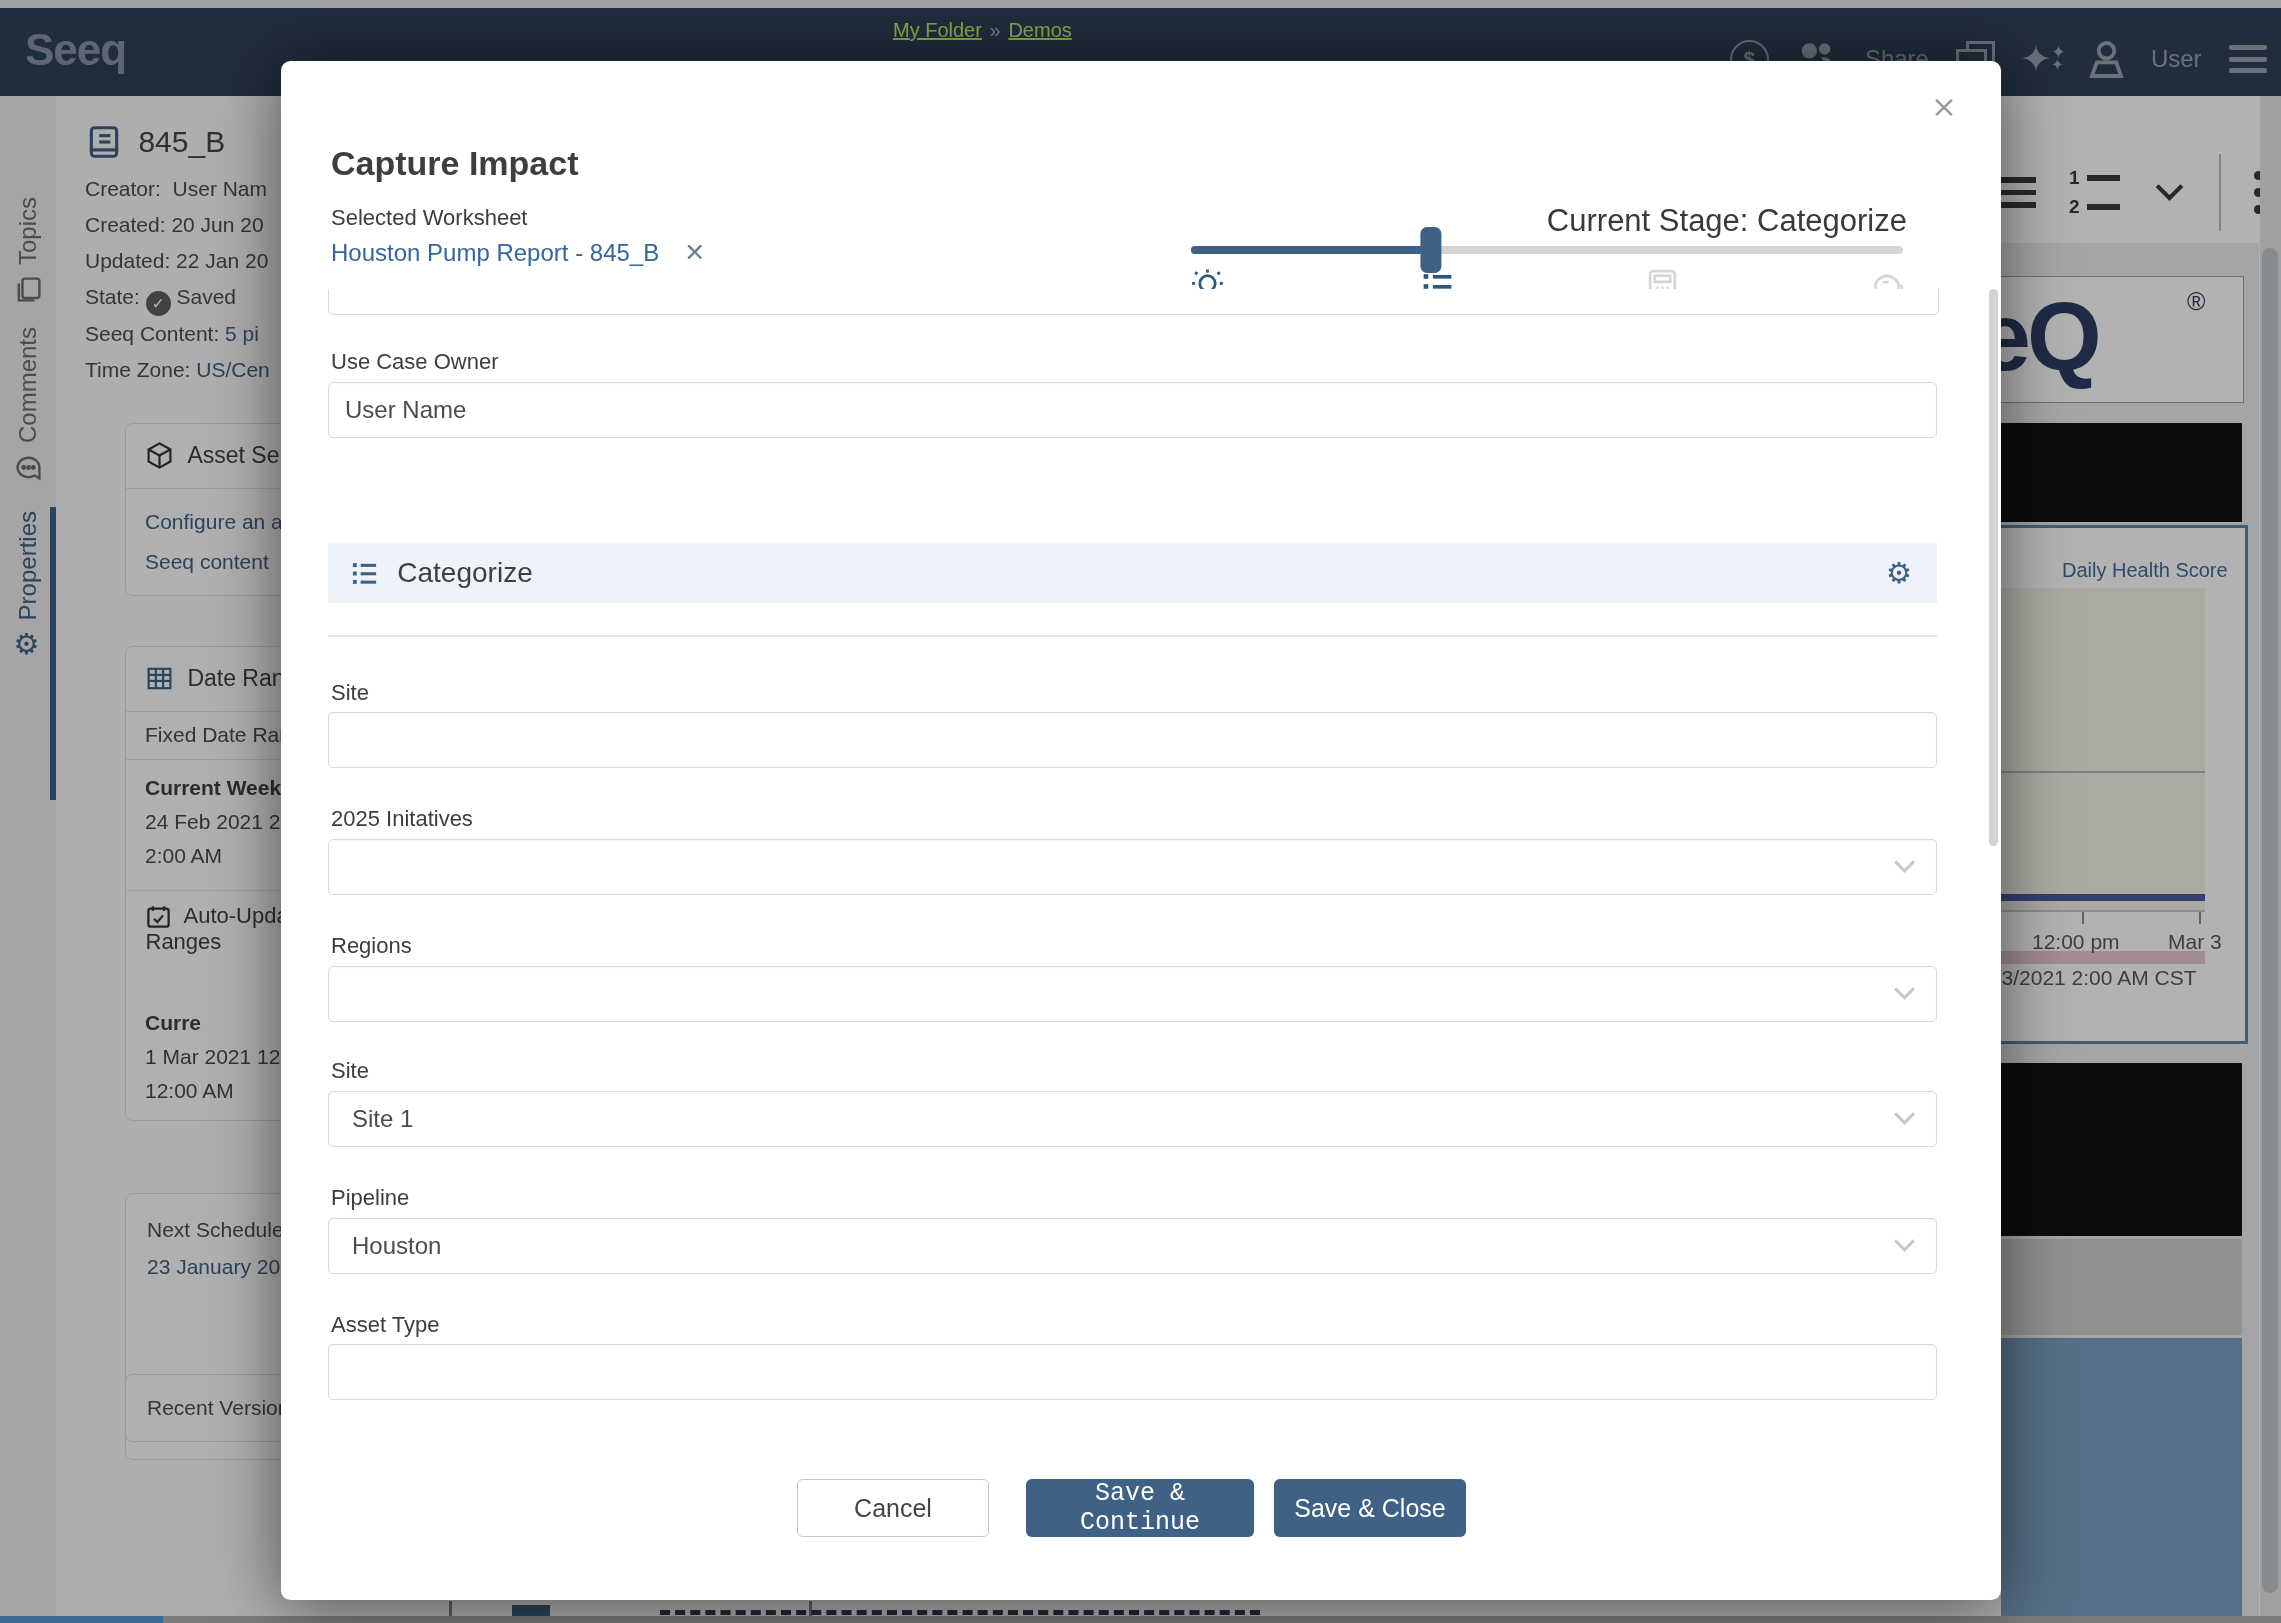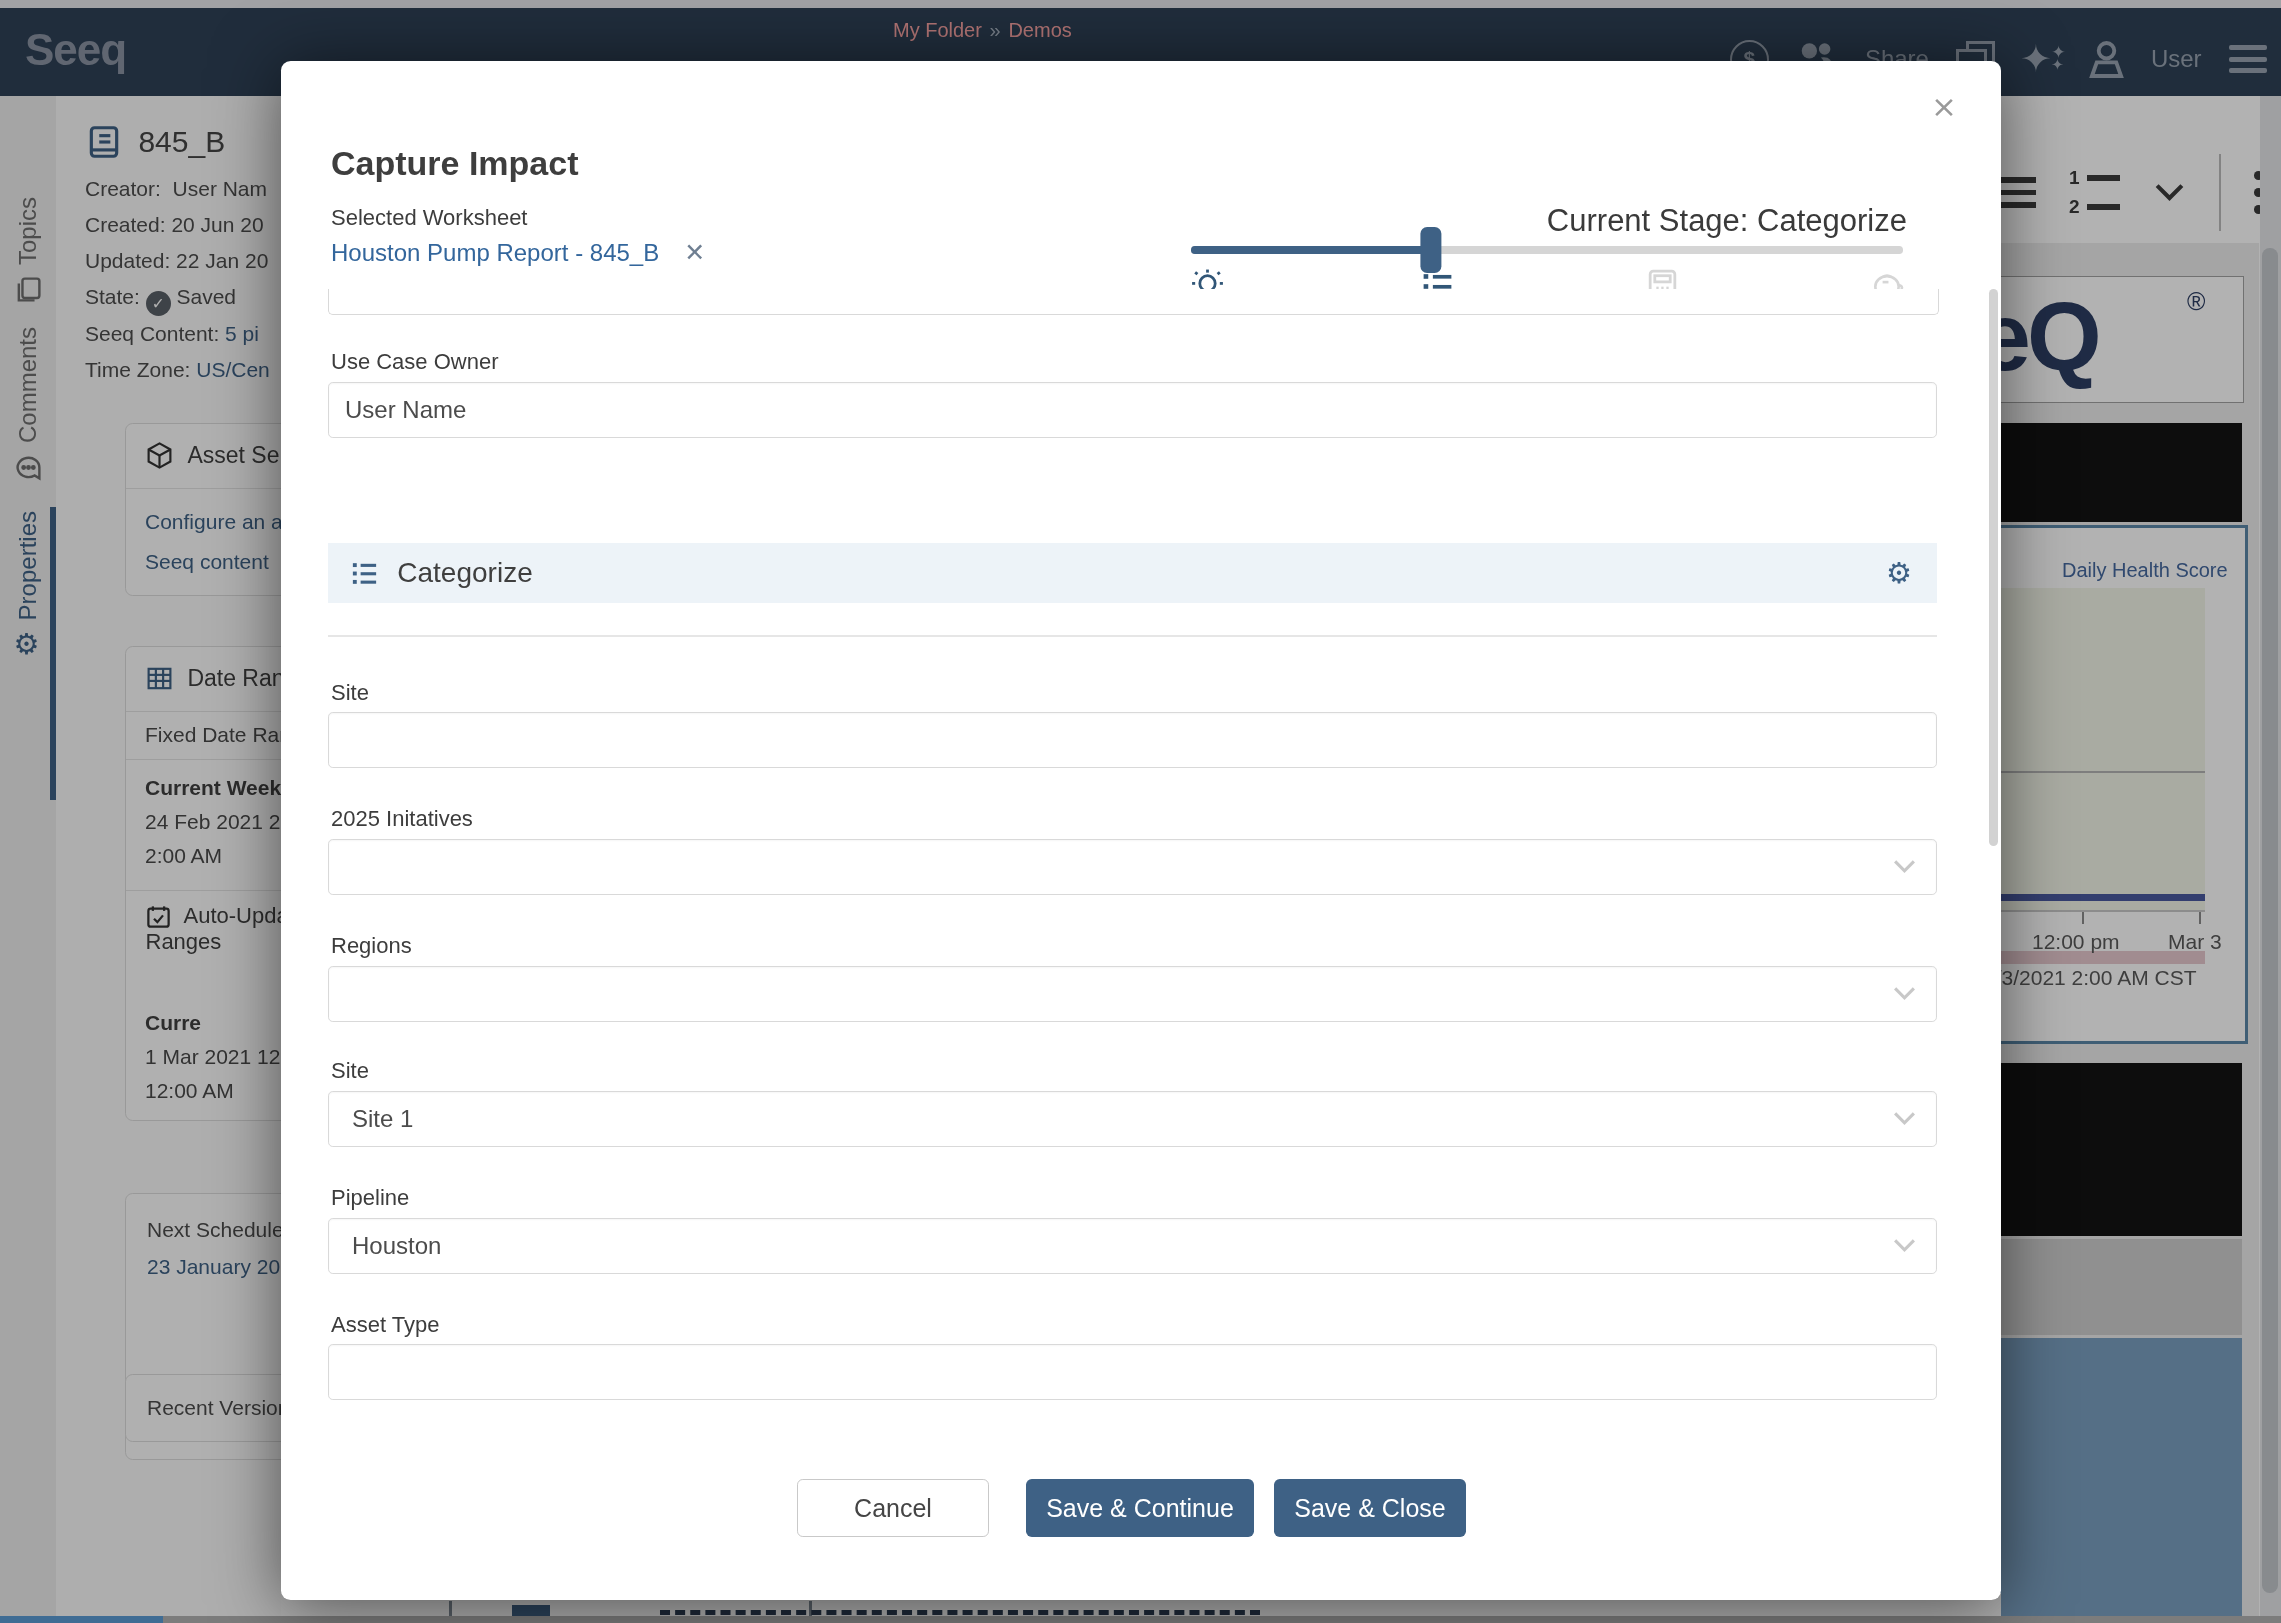--- a/index.html
+++ b/index.html
@@ -5,21 +5,21 @@
   html,body{margin:0;padding:0;background:#888;}
   .screen{position:relative;width:2282px;height:1624px;overflow:hidden;
           font-family:"Liberation Sans","DejaVu Sans",sans-serif;background:#fff;}
   .abs{position:absolute;}
 
   
   .top-strip{left:0;top:0;width:2282px;height:7.7px;background:#e7e9ec;}
   .topbar{left:0;top:7.7px;width:2282px;height:88px;background:#2e4156;}
   .logo{left:25px;top:17.3px;font-size:44px;font-weight:bold;letter-spacing:-1px;color:#8a93a3;}
   .breadcrumb{left:893px;top:11.5px;font-size:20px;color:#a9b4c2;}
-  .breadcrumb a{color:#fca5a5;text-align:center;}
+  .breadcrumb a{color:#bef264;text-decoration:underline;text-align:center;}
   .bc-sep{margin:0 7.7px;text-decoration:none;}
   .topbar-right{right:15.4px;top:7.7px;height:88px;display:flex;align-items:center;gap:27px;color:#98a3b0;}
   .tb-label{font-size:24px;color:#98a3b0;}
   .coin{width:35px;height:35px;border:2.9px solid #98a3b0;border-radius:50%;
         display:flex;align-items:center;justify-content:center;font-size:21px;font-weight:bold;}
   .sq-icon{position:relative;width:37px;height:37px;}
   .sq-icon .s1{position:absolute;left:0;top:7.7px;width:25px;height:25px;border:3.8px solid #98a3b0;background:#2e4156;}
   .sq-icon .s2{position:absolute;left:9.6px;top:0;width:23px;height:23px;border:3.8px solid #98a3b0;}
   .sparkle{position:relative;width:42px;height:42px;font-size:38px;line-height:42px;color:#98a3b0;font-family:"DejaVu Sans",sans-serif;}
   .sparkle .sp2{position:absolute;right:-3.8px;top:-7.7px;font-size:17.3px;}
@@ -124,21 +124,21 @@
   .section-bar{left:47px;top:482px;width:1609px;height:60px;background:#edf3f8;display:flex;align-items:center;
                padding:0 21px;box-sizing:border-box;gap:17.3px;}
   .section-title{font-size:28px;color:#3f3f3f;}
   .section-gear{position:absolute;right:25px;color:#3e6185;font-size:29px;font-family:"DejaVu Sans",sans-serif;cursor:pointer;}
   .m-divider{left:47px;top:574px;width:1609px;height:1.9px;background:#e6e6e6;}
   .m-scroll{left:1708px;top:228px;width:8.6px;height:557px;background:#d2d2d2;border-radius:4.8px;}
   .btn{position:absolute;top:1418px;height:58px;border-radius:5.8px;display:flex;align-items:center;justify-content:center;
        font-size:25px;box-sizing:border-box;cursor:pointer;}
   .btn-cancel{left:516px;width:192px;background:#fff;border:1.9px solid #c9c9c9;color:#454545;}
   .btn-primary{background:#3e6185;color:#fff;border:none;}
-  .btn-sc{left:745px;width:228px;}
+  .btn-sc{left:745px;width:228px;font-family:Liberation Mono, monospace;}
   .btn-scl{left:993px;width:192px;}
 
   svg{display:block;}
 </style>
 </head>
 <body>
 
 <div class="screen">
 
   <div class="abs top-strip"></div>

